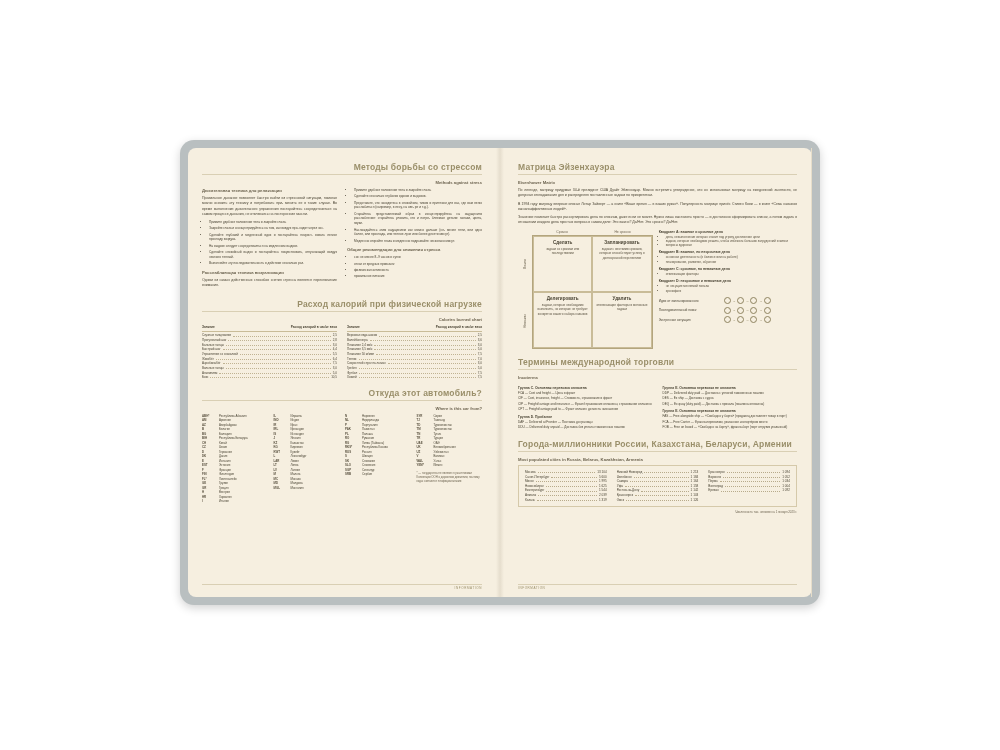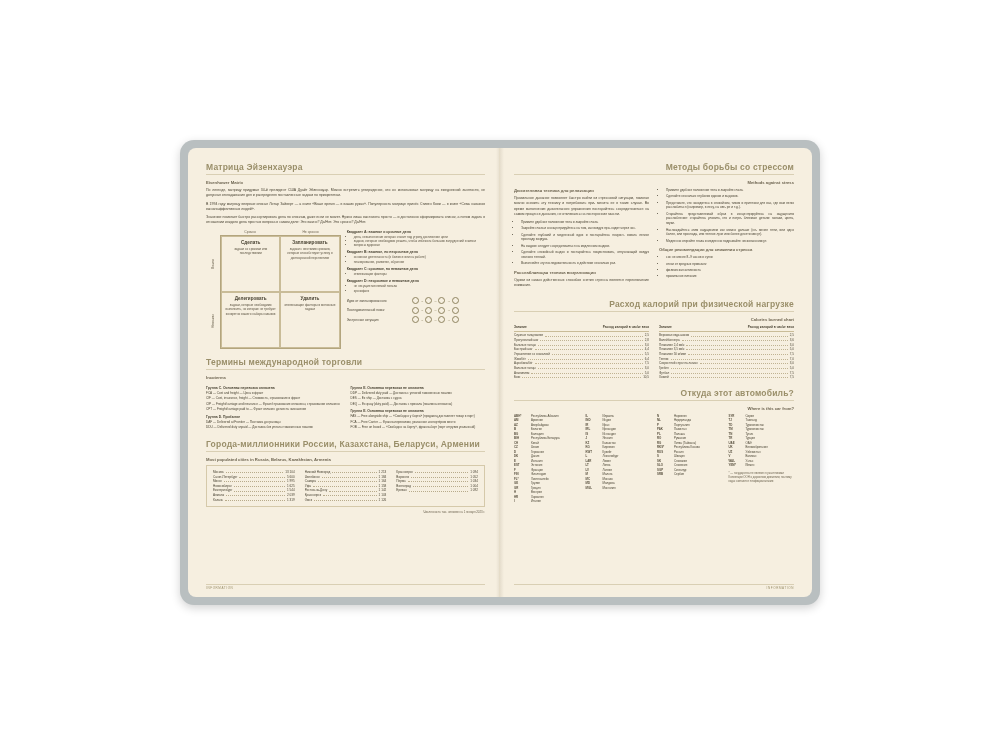--- a/index.html
+++ b/index.html
@@ -114,20 +114,451 @@
   .footrule.l{left:18px;right:14px;}
   .footrule.r{left:14px;right:18px;}
 </style>
 </head>
 <body>
 
 <div class="stage">
   <div class="notebook"></div>
   <div class="spread">
     <div class="gutter"></div>
+
+    <div class="page right">
+
+      <h2 class="sect right">Методы борьбы со стрессом</h2>
+      <div class="rule"></div>
+      <div class="sub r">Methods against stress</div>
+
+      <div class="twocol">
+        <div>
+          <div class="sub">Дыхательная техника для релаксации</div>
+          <p class="body">Правильное дыхание позволяет быстро выйти из стрессовой ситуации, помогая можно освоить эту технику и потребовать при- менить ее в такие случае. Во время выполнения дыхательного упражнения постарайтесь сосредоточиться на самом процессе дыхания, не отвлекаясь на посторонние мысли.</p>
+          <ul class="bul">
+            <li>Примите удобное положение тела и закройте глаза.</li>
+            <li>Закройте глаза и сконцентрируйтесь на том, как воздух про- ходит через нос.</li>
+            <li>Сделайте глубокий и медленный вдох и постарайтесь почувст- вовать легкое прохладу воздуха.</li>
+            <li>На выдохе следует сосредоточиться на медленном выдохе.</li>
+            <li>Сделайте спокойный выдох и постарайтесь почувствовать, отпускающий воздух немного теплый.</li>
+            <li>Выполняйте эту последовательность в действие несколько раз.</li>
+          </ul>
+          <div class="sub">Расслабляющая техника визуализации</div>
+          <p class="body">Одним из самых действенных способов снятия стресса является переключение внимания.</p>
+        </div>
+        <div>
+          <ul class="bul">
+            <li>Примите удобное положение тела и закройте глаза.</li>
+            <li>Сделайте несколько глубоких вдохов и выдохов.</li>
+            <li>Представьте, что находитесь в спокойном, тихом и приятном для вас, где вам легко расслабиться (например, в лесу, на озе- ре и т.д.).</li>
+            <li>Старайтесь представляемый образ в концентрируйтесь на ощущениях расслабления: старайтесь уловить, кто и потре- бляемые детали: запахи, цвета, звуки.</li>
+            <li>Наслаждайтесь этим ощущением как можно дольше (не- менее пяти, или одно более, или прохлада, или теплое луче или более десяти минут).</li>
+            <li>Медленно откройте глаза и медленно подрывайте несколько минут.</li>
+          </ul>
+          <div class="sub">Общие рекомендации для снижения стресса</div>
+          <ul class="bul">
+            <li>сон не менее 8–9 часов в сутки</li>
+            <li>отказ от вредных привычек</li>
+            <li>физическая активность</li>
+            <li>правильное питание</li>
+          </ul>
+        </div>
+      </div>
+
+      <h2 class="sect right" style="margin-top:8px">Расход калорий при физической нагрузке</h2>
+      <div class="rule"></div>
+      <div class="sub r">Calories burned chart</div>
+
+      <div class="caltable">
+        <div>
+          <div class="calhead">
+            <span>Занятие</span>
+            <span>Расход калорий в час/кг веса</span>
+          </div>
+          <div class="calrow">
+              <span>Скучные танцевания</span>
+              <span class="dotfill"></span>
+              <span>2,5</span>
+            </div>
+          <div class="calrow">
+              <span>Прогулочный шаг</span>
+              <span class="dotfill"></span>
+              <span>2,8</span>
+            </div>
+          <div class="calrow">
+              <span>Бальные танцы</span>
+              <span class="dotfill"></span>
+              <span>3,0</span>
+            </div>
+          <div class="calrow">
+              <span>Быстрый шаг</span>
+              <span class="dotfill"></span>
+              <span>4,4</span>
+            </div>
+          <div class="calrow">
+              <span>Упражнения со скакалкой</span>
+              <span class="dotfill"></span>
+              <span>5,5</span>
+            </div>
+          <div class="calrow">
+              <span>Жим/бёг</span>
+              <span class="dotfill"></span>
+              <span>6,4</span>
+            </div>
+          <div class="calrow">
+              <span>Аэробика/бёг</span>
+              <span class="dotfill"></span>
+              <span>7,5</span>
+            </div>
+          <div class="calrow">
+              <span>Вольные танцы</span>
+              <span class="dotfill"></span>
+              <span>3,0</span>
+            </div>
+          <div class="calrow">
+              <span>Альпинизм</span>
+              <span class="dotfill"></span>
+              <span>5,0</span>
+            </div>
+          <div class="calrow">
+              <span>Бокс</span>
+              <span class="dotfill"></span>
+              <span>10,5</span>
+            </div>
+        </div>
+        <div>
+          <div class="calhead">
+            <span>Занятие</span>
+            <span>Расход калорий в час/кг веса</span>
+          </div>
+          <div class="calrow">
+              <span>Верховая езда шагом</span>
+              <span class="dotfill"></span>
+              <span>2,5</span>
+            </div>
+          <div class="calrow">
+              <span>Волейбол игра</span>
+              <span class="dotfill"></span>
+              <span>3,6</span>
+            </div>
+          <div class="calrow">
+              <span>Плавание 2,4 км/ч</span>
+              <span class="dotfill"></span>
+              <span>3,0</span>
+            </div>
+          <div class="calrow">
+              <span>Плавание 3,5 км/ч</span>
+              <span class="dotfill"></span>
+              <span>5,0</span>
+            </div>
+          <div class="calrow">
+              <span>Плавание 50 м/мин</span>
+              <span class="dotfill"></span>
+              <span>7,5</span>
+            </div>
+          <div class="calrow">
+              <span>Теннис</span>
+              <span class="dotfill"></span>
+              <span>7,0</span>
+            </div>
+          <div class="calrow">
+              <span>Скоростной спуск на лыжах</span>
+              <span class="dotfill"></span>
+              <span>3,0</span>
+            </div>
+          <div class="calrow">
+              <span>Гребля</span>
+              <span class="dotfill"></span>
+              <span>5,0</span>
+            </div>
+          <div class="calrow">
+              <span>Футбол</span>
+              <span class="dotfill"></span>
+              <span>7,5</span>
+            </div>
+          <div class="calrow">
+              <span>Хоккей</span>
+              <span class="dotfill"></span>
+              <span>7,5</span>
+            </div>
+        </div>
+      </div>
+
+      <h2 class="sect right" style="margin-top:8px">Откуда этот автомобиль?</h2>
+      <div class="rule"></div>
+      <div class="sub r">Where is this car from?</div>
+
+      <div class="codes">
+        <div>
+          <div class="coderow">
+              <span class="c">ABH*</span>
+              <span class="n">Республика Абхазия</span>
+            </div>
+          <div class="coderow">
+              <span class="c">AM</span>
+              <span class="n">Армения</span>
+            </div>
+          <div class="coderow">
+              <span class="c">AZ</span>
+              <span class="n">Азербайджан</span>
+            </div>
+          <div class="coderow">
+              <span class="c">B</span>
+              <span class="n">Бельгия</span>
+            </div>
+          <div class="coderow">
+              <span class="c">BG</span>
+              <span class="n">Болгария</span>
+            </div>
+          <div class="coderow">
+              <span class="c">BIH</span>
+              <span class="n">Республика Беларусь</span>
+            </div>
+          <div class="coderow">
+              <span class="c">CH</span>
+              <span class="n">Китай</span>
+            </div>
+          <div class="coderow">
+              <span class="c">CZ</span>
+              <span class="n">Чехия</span>
+            </div>
+          <div class="coderow">
+              <span class="c">D</span>
+              <span class="n">Германия</span>
+            </div>
+          <div class="coderow">
+              <span class="c">DK</span>
+              <span class="n">Дания</span>
+            </div>
+          <div class="coderow">
+              <span class="c">E</span>
+              <span class="n">Испания</span>
+            </div>
+          <div class="coderow">
+              <span class="c">EST</span>
+              <span class="n">Эстония</span>
+            </div>
+          <div class="coderow">
+              <span class="c">F</span>
+              <span class="n">Франция</span>
+            </div>
+          <div class="coderow">
+              <span class="c">FIN</span>
+              <span class="n">Финляндия</span>
+            </div>
+          <div class="coderow">
+              <span class="c">FL*</span>
+              <span class="n">Лихтенштейн</span>
+            </div>
+          <div class="coderow">
+              <span class="c">GE</span>
+              <span class="n">Грузия</span>
+            </div>
+          <div class="coderow">
+              <span class="c">GR</span>
+              <span class="n">Греция</span>
+            </div>
+          <div class="coderow">
+              <span class="c">H</span>
+              <span class="n">Венгрия</span>
+            </div>
+          <div class="coderow">
+              <span class="c">HR</span>
+              <span class="n">Хорватия</span>
+            </div>
+          <div class="coderow">
+              <span class="c">I</span>
+              <span class="n">Италия</span>
+            </div>
+        </div>
+        <div>
+          <div class="coderow">
+              <span class="c">IL</span>
+              <span class="n">Израиль</span>
+            </div>
+          <div class="coderow">
+              <span class="c">IND</span>
+              <span class="n">Индия</span>
+            </div>
+          <div class="coderow">
+              <span class="c">IR</span>
+              <span class="n">Иран</span>
+            </div>
+          <div class="coderow">
+              <span class="c">IRL</span>
+              <span class="n">Ирландия</span>
+            </div>
+          <div class="coderow">
+              <span class="c">IS</span>
+              <span class="n">Исландия</span>
+            </div>
+          <div class="coderow">
+              <span class="c">J</span>
+              <span class="n">Япония</span>
+            </div>
+          <div class="coderow">
+              <span class="c">KZ</span>
+              <span class="n">Казахстан</span>
+            </div>
+          <div class="coderow">
+              <span class="c">KG</span>
+              <span class="n">Киргизия</span>
+            </div>
+          <div class="coderow">
+              <span class="c">KWT</span>
+              <span class="n">Кувейт</span>
+            </div>
+          <div class="coderow">
+              <span class="c">L</span>
+              <span class="n">Люксембург</span>
+            </div>
+          <div class="coderow">
+              <span class="c">LAR</span>
+              <span class="n">Ливия</span>
+            </div>
+          <div class="coderow">
+              <span class="c">LT</span>
+              <span class="n">Литва</span>
+            </div>
+          <div class="coderow">
+              <span class="c">LV</span>
+              <span class="n">Латвия</span>
+            </div>
+          <div class="coderow">
+              <span class="c">M</span>
+              <span class="n">Мальта</span>
+            </div>
+          <div class="coderow">
+              <span class="c">MC</span>
+              <span class="n">Монако</span>
+            </div>
+          <div class="coderow">
+              <span class="c">MD</span>
+              <span class="n">Молдова</span>
+            </div>
+          <div class="coderow">
+              <span class="c">MGL</span>
+              <span class="n">Монголия</span>
+            </div>
+        </div>
+        <div>
+          <div class="coderow">
+              <span class="c">N</span>
+              <span class="n">Норвегия</span>
+            </div>
+          <div class="coderow">
+              <span class="c">NL</span>
+              <span class="n">Нидерланды</span>
+            </div>
+          <div class="coderow">
+              <span class="c">P</span>
+              <span class="n">Португалия</span>
+            </div>
+          <div class="coderow">
+              <span class="c">PAK</span>
+              <span class="n">Пакистан</span>
+            </div>
+          <div class="coderow">
+              <span class="c">PL</span>
+              <span class="n">Польша</span>
+            </div>
+          <div class="coderow">
+              <span class="c">RO</span>
+              <span class="n">Румыния</span>
+            </div>
+          <div class="coderow">
+              <span class="c">RG</span>
+              <span class="n">Литва (Таймань)</span>
+            </div>
+          <div class="coderow">
+              <span class="c">RKS*</span>
+              <span class="n">Республика Косово</span>
+            </div>
+          <div class="coderow">
+              <span class="c">RUS</span>
+              <span class="n">Россия</span>
+            </div>
+          <div class="coderow">
+              <span class="c">S</span>
+              <span class="n">Швеция</span>
+            </div>
+          <div class="coderow">
+              <span class="c">SK</span>
+              <span class="n">Словакия</span>
+            </div>
+          <div class="coderow">
+              <span class="c">SLO</span>
+              <span class="n">Словения</span>
+            </div>
+          <div class="coderow">
+              <span class="c">SGP</span>
+              <span class="n">Сингапур</span>
+            </div>
+          <div class="coderow">
+              <span class="c">SRB</span>
+              <span class="n">Сербия</span>
+            </div>
+        </div>
+        <div>
+          <div class="coderow">
+              <span class="c">SYR</span>
+              <span class="n">Сирия</span>
+            </div>
+          <div class="coderow">
+              <span class="c">TJ</span>
+              <span class="n">Таиланд</span>
+            </div>
+          <div class="coderow">
+              <span class="c">TD</span>
+              <span class="n">Туркменистан</span>
+            </div>
+          <div class="coderow">
+              <span class="c">TM</span>
+              <span class="n">Туркменистан</span>
+            </div>
+          <div class="coderow">
+              <span class="c">TN</span>
+              <span class="n">Тунис</span>
+            </div>
+          <div class="coderow">
+              <span class="c">TR</span>
+              <span class="n">Турция</span>
+            </div>
+          <div class="coderow">
+              <span class="c">UAE</span>
+              <span class="n">ОАЭ</span>
+            </div>
+          <div class="coderow">
+              <span class="c">UK</span>
+              <span class="n">Великобритания</span>
+            </div>
+          <div class="coderow">
+              <span class="c">UZ</span>
+              <span class="n">Узбекистан</span>
+            </div>
+          <div class="coderow">
+              <span class="c">V</span>
+              <span class="n">Ватикан</span>
+            </div>
+          <div class="coderow">
+              <span class="c">WAL</span>
+              <span class="n">Уэльс</span>
+            </div>
+          <div class="coderow">
+              <span class="c">YEM*</span>
+              <span class="n">Йемен</span>
+            </div>
+          <div class="foot-note">* — государства не являются участниками Конвенции ООН о дорожном движении, поэтому коды считаются неофициальными</div>
+        </div>
+      </div>
+
+      <div class="footrule r"></div>
+      <div class="pagefoot r">INFORMATION</div>
+    </div>
 
     <div class="page left">
 
       <h2 class="sect">Матрица Эйзенхауэра</h2>
       <div class="rule"></div>
       <div class="sub">Eisenhower Matrix</div>
       <p class="body">По легенде, матрицу придумал 34-й президент США Дуайт Эйзенхауэр. Можно встретить утверждение, что он использовал матрицу на ежедневной занятости, не допуская откладывания дел и распределяя поставленные задачи по приоритетам.</p>
       <p class="body">В 1994 году матрицу впервые описал Лотар Зайверт — а книге «Ваше время — в ваших руках». Популярность матрице принёс Стивен Кови — в книге «Семь навыков высокоэффективных людей».</p>
       <p class="body">Значение помогает быстро рассортировать дела по спискам, даже если не может. Нужно лишь выставить просто — и достаточно сформировать список, а потом задать в отношении каждого дела простых вопроса в самом деле: Это важно? Да/Нет. Это срочно? Да/Нет.</p>
 
@@ -366,445 +797,14 @@
               <span class="dotfill"></span>
               <span>1 092</span>
             </div>
         </div>
       </div>
       <div class="note">Численность тыс. человек на 1 января 2023 г.</div>
 
       <div class="footrule l"></div>
       <div class="pagefoot l">INFORMATION</div>
     </div>
-
-    <div class="page right">
-
-      <h2 class="sect right">Методы борьбы со стрессом</h2>
-      <div class="rule"></div>
-      <div class="sub r">Methods against stress</div>
-
-      <div class="twocol">
-        <div>
-          <div class="sub">Дыхательная техника для релаксации</div>
-          <p class="body">Правильное дыхание позволяет быстро выйти из стрессовой ситуации, помогая можно освоить эту технику и потребовать при- менить ее в такие случае. Во время выполнения дыхательного упражнения постарайтесь сосредоточиться на самом процессе дыхания, не отвлекаясь на посторонние мысли.</p>
-          <ul class="bul">
-            <li>Примите удобное положение тела и закройте глаза.</li>
-            <li>Закройте глаза и сконцентрируйтесь на том, как воздух про- ходит через нос.</li>
-            <li>Сделайте глубокий и медленный вдох и постарайтесь почувст- вовать легкое прохладу воздуха.</li>
-            <li>На выдохе следует сосредоточиться на медленном выдохе.</li>
-            <li>Сделайте спокойный выдох и постарайтесь почувствовать, отпускающий воздух немного теплый.</li>
-            <li>Выполняйте эту последовательность в действие несколько раз.</li>
-          </ul>
-          <div class="sub">Расслабляющая техника визуализации</div>
-          <p class="body">Одним из самых действенных способов снятия стресса является переключение внимания.</p>
-        </div>
-        <div>
-          <ul class="bul">
-            <li>Примите удобное положение тела и закройте глаза.</li>
-            <li>Сделайте несколько глубоких вдохов и выдохов.</li>
-            <li>Представьте, что находитесь в спокойном, тихом и приятном для вас, где вам легко расслабиться (например, в лесу, на озе- ре и т.д.).</li>
-            <li>Старайтесь представляемый образ в концентрируйтесь на ощущениях расслабления: старайтесь уловить, кто и потре- бляемые детали: запахи, цвета, звуки.</li>
-            <li>Наслаждайтесь этим ощущением как можно дольше (не- менее пяти, или одно более, или прохлада, или теплое луче или более десяти минут).</li>
-            <li>Медленно откройте глаза и медленно подрывайте несколько минут.</li>
-          </ul>
-          <div class="sub">Общие рекомендации для снижения стресса</div>
-          <ul class="bul">
-            <li>сон не менее 8–9 часов в сутки</li>
-            <li>отказ от вредных привычек</li>
-            <li>физическая активность</li>
-            <li>правильное питание</li>
-          </ul>
-        </div>
-      </div>
-
-      <h2 class="sect right" style="margin-top:8px">Расход калорий при физической нагрузке</h2>
-      <div class="rule"></div>
-      <div class="sub r">Calories burned chart</div>
-
-      <div class="caltable">
-        <div>
-          <div class="calhead">
-            <span>Занятие</span>
-            <span>Расход калорий в час/кг веса</span>
-          </div>
-          <div class="calrow">
-              <span>Скучные танцевания</span>
-              <span class="dotfill"></span>
-              <span>2,5</span>
-            </div>
-          <div class="calrow">
-              <span>Прогулочный шаг</span>
-              <span class="dotfill"></span>
-              <span>2,8</span>
-            </div>
-          <div class="calrow">
-              <span>Бальные танцы</span>
-              <span class="dotfill"></span>
-              <span>3,0</span>
-            </div>
-          <div class="calrow">
-              <span>Быстрый шаг</span>
-              <span class="dotfill"></span>
-              <span>4,4</span>
-            </div>
-          <div class="calrow">
-              <span>Упражнения со скакалкой</span>
-              <span class="dotfill"></span>
-              <span>5,5</span>
-            </div>
-          <div class="calrow">
-              <span>Жим/бёг</span>
-              <span class="dotfill"></span>
-              <span>6,4</span>
-            </div>
-          <div class="calrow">
-              <span>Аэробика/бёг</span>
-              <span class="dotfill"></span>
-              <span>7,5</span>
-            </div>
-          <div class="calrow">
-              <span>Вольные танцы</span>
-              <span class="dotfill"></span>
-              <span>3,0</span>
-            </div>
-          <div class="calrow">
-              <span>Альпинизм</span>
-              <span class="dotfill"></span>
-              <span>5,0</span>
-            </div>
-          <div class="calrow">
-              <span>Бокс</span>
-              <span class="dotfill"></span>
-              <span>10,5</span>
-            </div>
-        </div>
-        <div>
-          <div class="calhead">
-            <span>Занятие</span>
-            <span>Расход калорий в час/кг веса</span>
-          </div>
-          <div class="calrow">
-              <span>Верховая езда шагом</span>
-              <span class="dotfill"></span>
-              <span>2,5</span>
-            </div>
-          <div class="calrow">
-              <span>Волейбол игра</span>
-              <span class="dotfill"></span>
-              <span>3,6</span>
-            </div>
-          <div class="calrow">
-              <span>Плавание 2,4 км/ч</span>
-              <span class="dotfill"></span>
-              <span>3,0</span>
-            </div>
-          <div class="calrow">
-              <span>Плавание 3,5 км/ч</span>
-              <span class="dotfill"></span>
-              <span>5,0</span>
-            </div>
-          <div class="calrow">
-              <span>Плавание 50 м/мин</span>
-              <span class="dotfill"></span>
-              <span>7,5</span>
-            </div>
-          <div class="calrow">
-              <span>Теннис</span>
-              <span class="dotfill"></span>
-              <span>7,0</span>
-            </div>
-          <div class="calrow">
-              <span>Скоростной спуск на лыжах</span>
-              <span class="dotfill"></span>
-              <span>3,0</span>
-            </div>
-          <div class="calrow">
-              <span>Гребля</span>
-              <span class="dotfill"></span>
-              <span>5,0</span>
-            </div>
-          <div class="calrow">
-              <span>Футбол</span>
-              <span class="dotfill"></span>
-              <span>7,5</span>
-            </div>
-          <div class="calrow">
-              <span>Хоккей</span>
-              <span class="dotfill"></span>
-              <span>7,5</span>
-            </div>
-        </div>
-      </div>
-
-      <h2 class="sect right" style="margin-top:8px">Откуда этот автомобиль?</h2>
-      <div class="rule"></div>
-      <div class="sub r">Where is this car from?</div>
-
-      <div class="codes">
-        <div>
-          <div class="coderow">
-              <span class="c">ABH*</span>
-              <span class="n">Республика Абхазия</span>
-            </div>
-          <div class="coderow">
-              <span class="c">AM</span>
-              <span class="n">Армения</span>
-            </div>
-          <div class="coderow">
-              <span class="c">AZ</span>
-              <span class="n">Азербайджан</span>
-            </div>
-          <div class="coderow">
-              <span class="c">B</span>
-              <span class="n">Бельгия</span>
-            </div>
-          <div class="coderow">
-              <span class="c">BG</span>
-              <span class="n">Болгария</span>
-            </div>
-          <div class="coderow">
-              <span class="c">BIH</span>
-              <span class="n">Республика Беларусь</span>
-            </div>
-          <div class="coderow">
-              <span class="c">CH</span>
-              <span class="n">Китай</span>
-            </div>
-          <div class="coderow">
-              <span class="c">CZ</span>
-              <span class="n">Чехия</span>
-            </div>
-          <div class="coderow">
-              <span class="c">D</span>
-              <span class="n">Германия</span>
-            </div>
-          <div class="coderow">
-              <span class="c">DK</span>
-              <span class="n">Дания</span>
-            </div>
-          <div class="coderow">
-              <span class="c">E</span>
-              <span class="n">Испания</span>
-            </div>
-          <div class="coderow">
-              <span class="c">EST</span>
-              <span class="n">Эстония</span>
-            </div>
-          <div class="coderow">
-              <span class="c">F</span>
-              <span class="n">Франция</span>
-            </div>
-          <div class="coderow">
-              <span class="c">FIN</span>
-              <span class="n">Финляндия</span>
-            </div>
-          <div class="coderow">
-              <span class="c">FL*</span>
-              <span class="n">Лихтенштейн</span>
-            </div>
-          <div class="coderow">
-              <span class="c">GE</span>
-              <span class="n">Грузия</span>
-            </div>
-          <div class="coderow">
-              <span class="c">GR</span>
-              <span class="n">Греция</span>
-            </div>
-          <div class="coderow">
-              <span class="c">H</span>
-              <span class="n">Венгрия</span>
-            </div>
-          <div class="coderow">
-              <span class="c">HR</span>
-              <span class="n">Хорватия</span>
-            </div>
-          <div class="coderow">
-              <span class="c">I</span>
-              <span class="n">Италия</span>
-            </div>
-        </div>
-        <div>
-          <div class="coderow">
-              <span class="c">IL</span>
-              <span class="n">Израиль</span>
-            </div>
-          <div class="coderow">
-              <span class="c">IND</span>
-              <span class="n">Индия</span>
-            </div>
-          <div class="coderow">
-              <span class="c">IR</span>
-              <span class="n">Иран</span>
-            </div>
-          <div class="coderow">
-              <span class="c">IRL</span>
-              <span class="n">Ирландия</span>
-            </div>
-          <div class="coderow">
-              <span class="c">IS</span>
-              <span class="n">Исландия</span>
-            </div>
-          <div class="coderow">
-              <span class="c">J</span>
-              <span class="n">Япония</span>
-            </div>
-          <div class="coderow">
-              <span class="c">KZ</span>
-              <span class="n">Казахстан</span>
-            </div>
-          <div class="coderow">
-              <span class="c">KG</span>
-              <span class="n">Киргизия</span>
-            </div>
-          <div class="coderow">
-              <span class="c">KWT</span>
-              <span class="n">Кувейт</span>
-            </div>
-          <div class="coderow">
-              <span class="c">L</span>
-              <span class="n">Люксембург</span>
-            </div>
-          <div class="coderow">
-              <span class="c">LAR</span>
-              <span class="n">Ливия</span>
-            </div>
-          <div class="coderow">
-              <span class="c">LT</span>
-              <span class="n">Литва</span>
-            </div>
-          <div class="coderow">
-              <span class="c">LV</span>
-              <span class="n">Латвия</span>
-            </div>
-          <div class="coderow">
-              <span class="c">M</span>
-              <span class="n">Мальта</span>
-            </div>
-          <div class="coderow">
-              <span class="c">MC</span>
-              <span class="n">Монако</span>
-            </div>
-          <div class="coderow">
-              <span class="c">MD</span>
-              <span class="n">Молдова</span>
-            </div>
-          <div class="coderow">
-              <span class="c">MGL</span>
-              <span class="n">Монголия</span>
-            </div>
-        </div>
-        <div>
-          <div class="coderow">
-              <span class="c">N</span>
-              <span class="n">Норвегия</span>
-            </div>
-          <div class="coderow">
-              <span class="c">NL</span>
-              <span class="n">Нидерланды</span>
-            </div>
-          <div class="coderow">
-              <span class="c">P</span>
-              <span class="n">Португалия</span>
-            </div>
-          <div class="coderow">
-              <span class="c">PAK</span>
-              <span class="n">Пакистан</span>
-            </div>
-          <div class="coderow">
-              <span class="c">PL</span>
-              <span class="n">Польша</span>
-            </div>
-          <div class="coderow">
-              <span class="c">RO</span>
-              <span class="n">Румыния</span>
-            </div>
-          <div class="coderow">
-              <span class="c">RG</span>
-              <span class="n">Литва (Таймань)</span>
-            </div>
-          <div class="coderow">
-              <span class="c">RKS*</span>
-              <span class="n">Республика Косово</span>
-            </div>
-          <div class="coderow">
-              <span class="c">RUS</span>
-              <span class="n">Россия</span>
-            </div>
-          <div class="coderow">
-              <span class="c">S</span>
-              <span class="n">Швеция</span>
-            </div>
-          <div class="coderow">
-              <span class="c">SK</span>
-              <span class="n">Словакия</span>
-            </div>
-          <div class="coderow">
-              <span class="c">SLO</span>
-              <span class="n">Словения</span>
-            </div>
-          <div class="coderow">
-              <span class="c">SGP</span>
-              <span class="n">Сингапур</span>
-            </div>
-          <div class="coderow">
-              <span class="c">SRB</span>
-              <span class="n">Сербия</span>
-            </div>
-        </div>
-        <div>
-          <div class="coderow">
-              <span class="c">SYR</span>
-              <span class="n">Сирия</span>
-            </div>
-          <div class="coderow">
-              <span class="c">TJ</span>
-              <span class="n">Таиланд</span>
-            </div>
-          <div class="coderow">
-              <span class="c">TD</span>
-              <span class="n">Туркменистан</span>
-            </div>
-          <div class="coderow">
-              <span class="c">TM</span>
-              <span class="n">Туркменистан</span>
-            </div>
-          <div class="coderow">
-              <span class="c">TN</span>
-              <span class="n">Тунис</span>
-            </div>
-          <div class="coderow">
-              <span class="c">TR</span>
-              <span class="n">Турция</span>
-            </div>
-          <div class="coderow">
-              <span class="c">UAE</span>
-              <span class="n">ОАЭ</span>
-            </div>
-          <div class="coderow">
-              <span class="c">UK</span>
-              <span class="n">Великобритания</span>
-            </div>
-          <div class="coderow">
-              <span class="c">UZ</span>
-              <span class="n">Узбекистан</span>
-            </div>
-          <div class="coderow">
-              <span class="c">V</span>
-              <span class="n">Ватикан</span>
-            </div>
-          <div class="coderow">
-              <span class="c">WAL</span>
-              <span class="n">Уэльс</span>
-            </div>
-          <div class="coderow">
-              <span class="c">YEM*</span>
-              <span class="n">Йемен</span>
-            </div>
-          <div class="foot-note">* — государства не являются участниками Конвенции ООН о дорожном движении, поэтому коды считаются неофициальными</div>
-        </div>
-      </div>
-
-      <div class="footrule r"></div>
-      <div class="pagefoot r">INFORMATION</div>
-    </div>
   </div>
 </div>
 
 </body></html>

